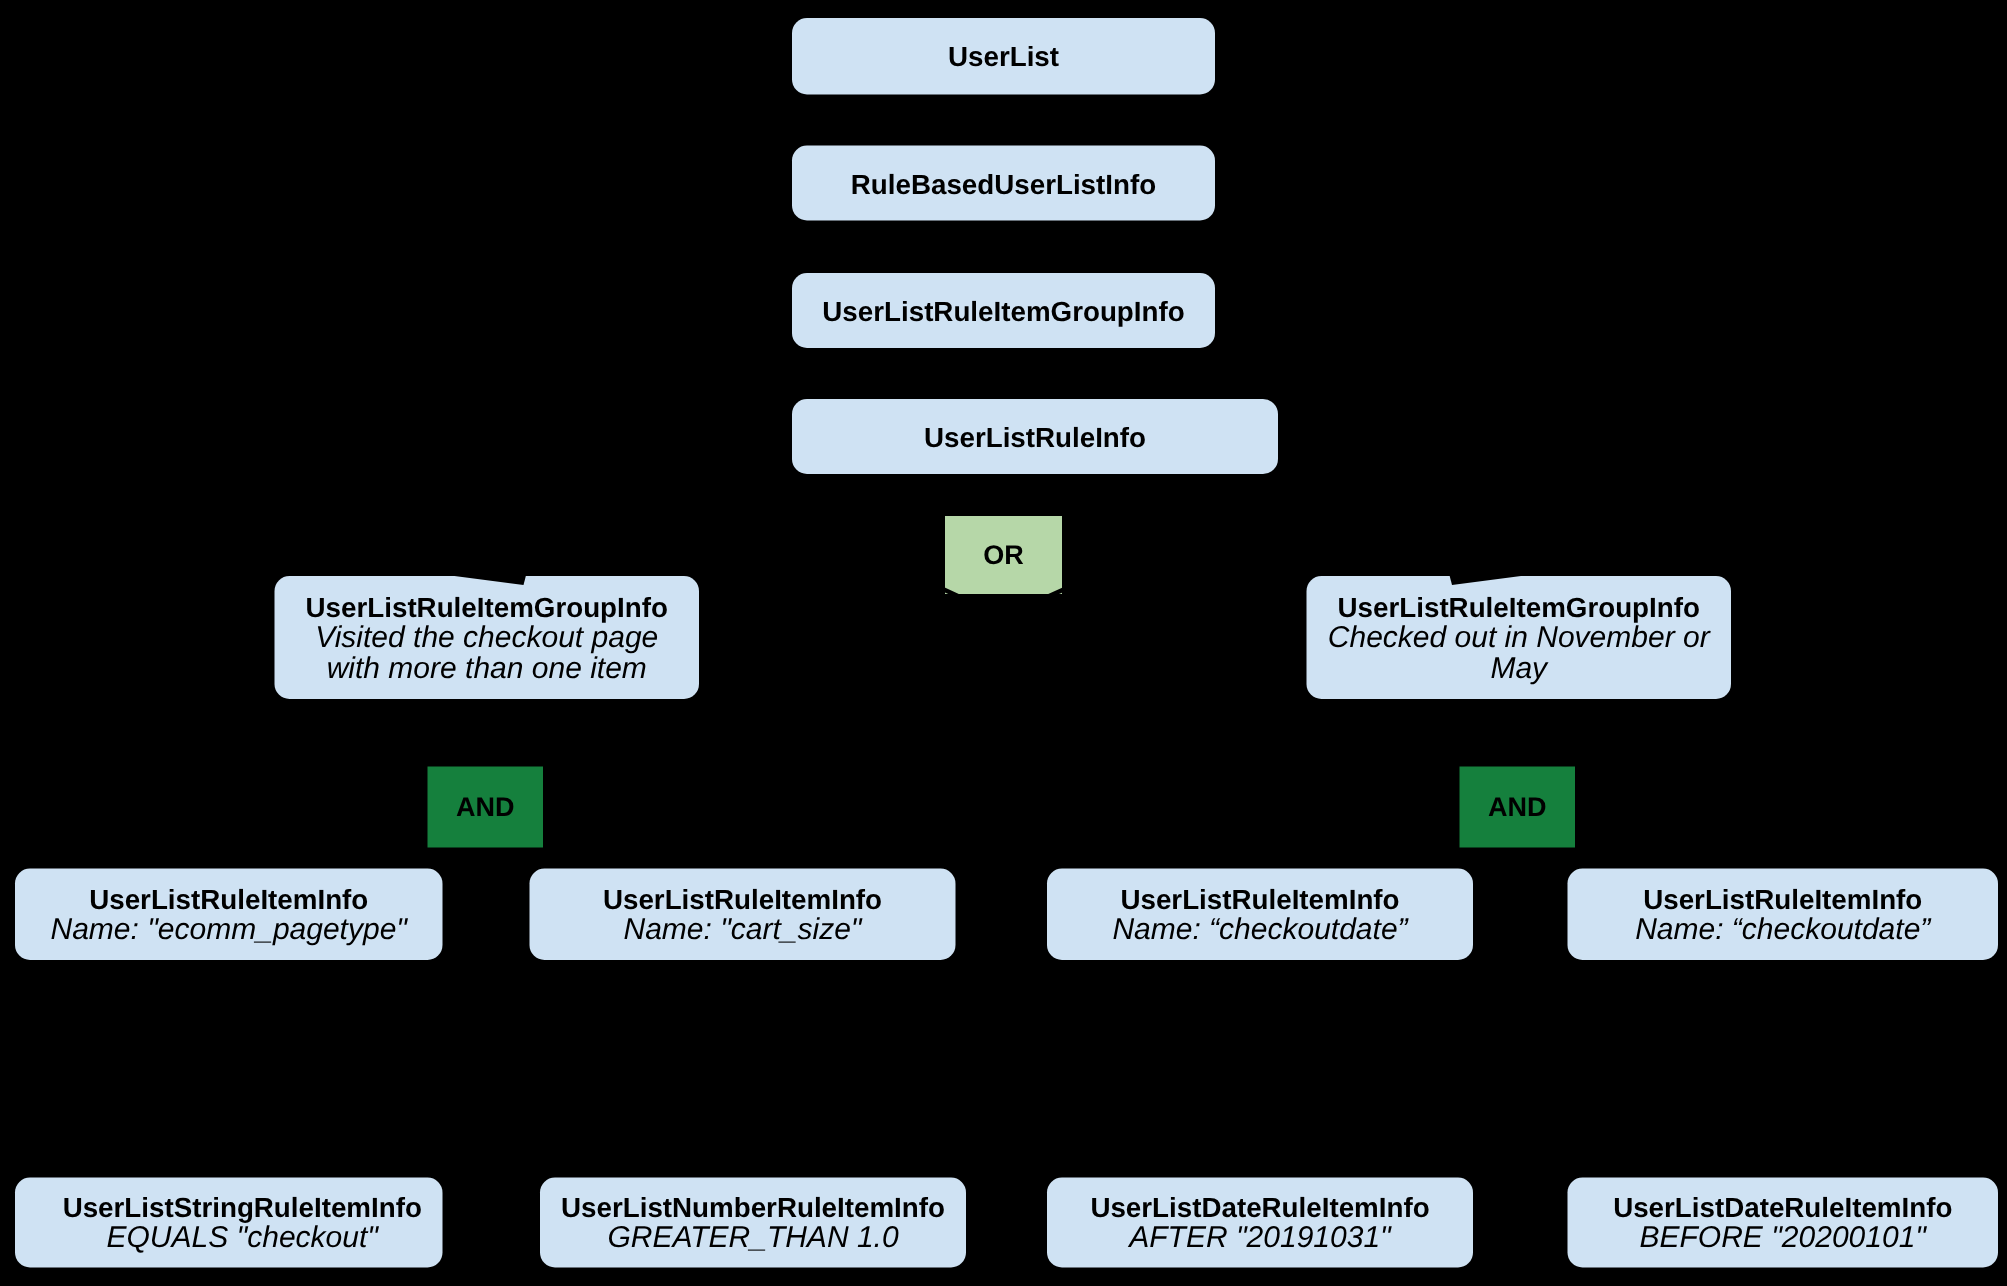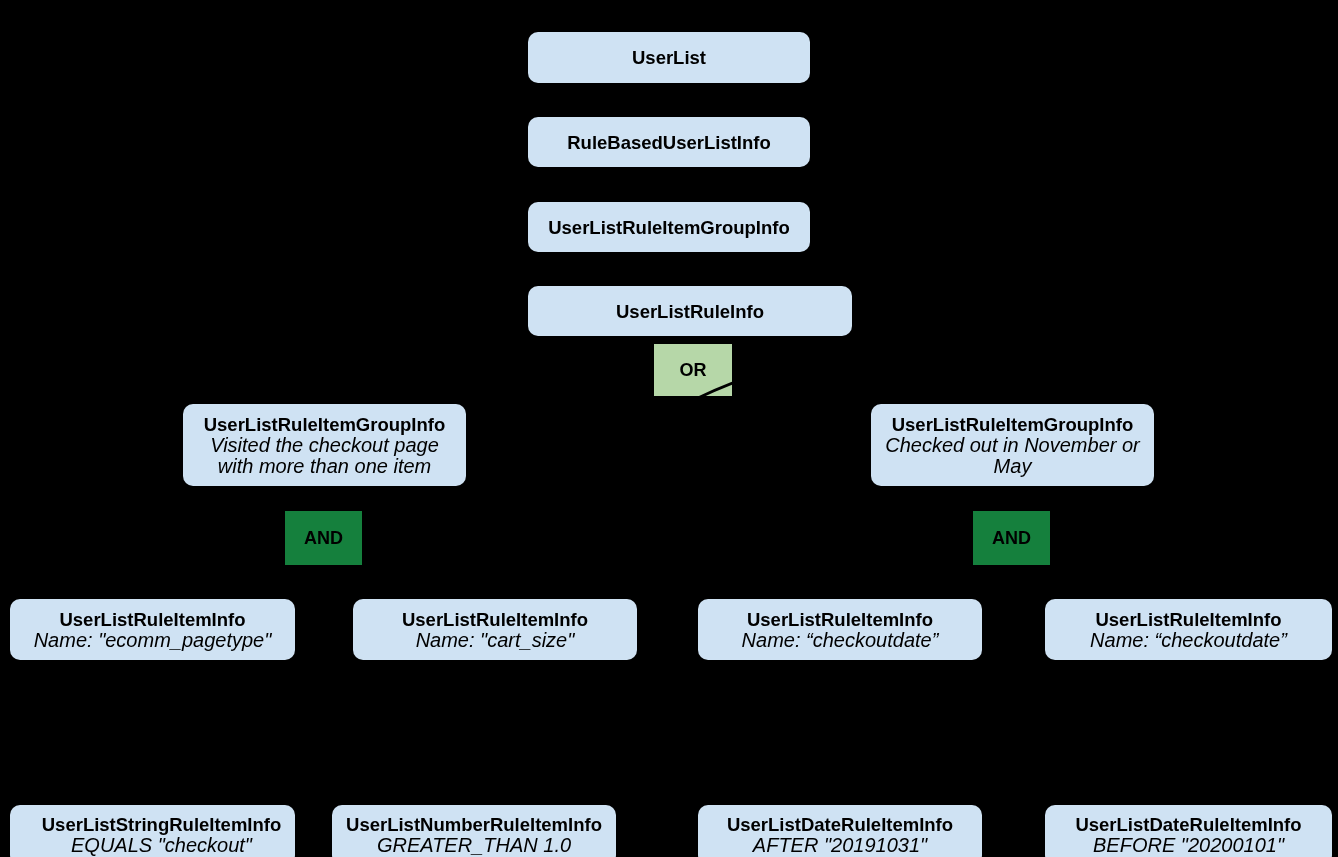--- a/index.html
+++ b/index.html
@@ -21,42 +21,41 @@
     box-sizing: border-box;
     display: flex;
     flex-direction: column;
     align-items: center;
     justify-content: center;
     text-align: center;
     background: #cfe2f3;
     border-radius: 10px;
     padding: 4px 10px;
     line-height: 21px;
-    margin-top: 20px;
   }
   .node .title {
     font-weight: bold;
     font-size: 18.5px;
     white-space: nowrap;
   }
   .node .sub {
     font-style: italic;
     font-size: 20px;
   }
   .op {
     position: absolute;
     box-sizing: border-box;
     display: flex;
     align-items: center;
     justify-content: center;
     font-weight: bold;
     font-size: 18px;
     border-radius: 0;
   }
-  .op.or  { background: #b6d7a8; margin-left: 24px; }
+  .op.or  { background: #b6d7a8; }
   .op.and { background: #15803d; }
   .arrows {
     position: absolute;
     left: 0;
     top: 0;
     pointer-events: none;
   }
 </style>
 </head>
 <body>
@@ -119,21 +118,21 @@
   <div class="node" style="left:1045px; top:579px; width:287px; height:61px;">
     <div class="title">UserListRuleItemInfo</div>
     <div class="sub">Name: “checkoutdate”</div>
   </div>
 
   <div class="node" style="left:10px; top:785px; width:285px; height:60px;padding-left:28px;">
     <div class="title">UserListStringRuleItemInfo</div>
     <div class="sub">EQUALS "checkout"</div>
   </div>
 
-  <div class="node" style="left:332px; top:785px; width:284px; height:60px;">
+  <div class="node" style="left:360px; top:785px; width:284px; height:60px;">
     <div class="title">UserListNumberRuleItemInfo</div>
     <div class="sub">GREATER_THAN 1.0</div>
   </div>
 
   <div class="node" style="left:698px; top:785px; width:284px; height:60px;">
     <div class="title">UserListDateRuleItemInfo</div>
     <div class="sub">AFTER "20191031"</div>
   </div>
 
   <div class="node" style="left:1045px; top:785px; width:287px; height:60px;">

